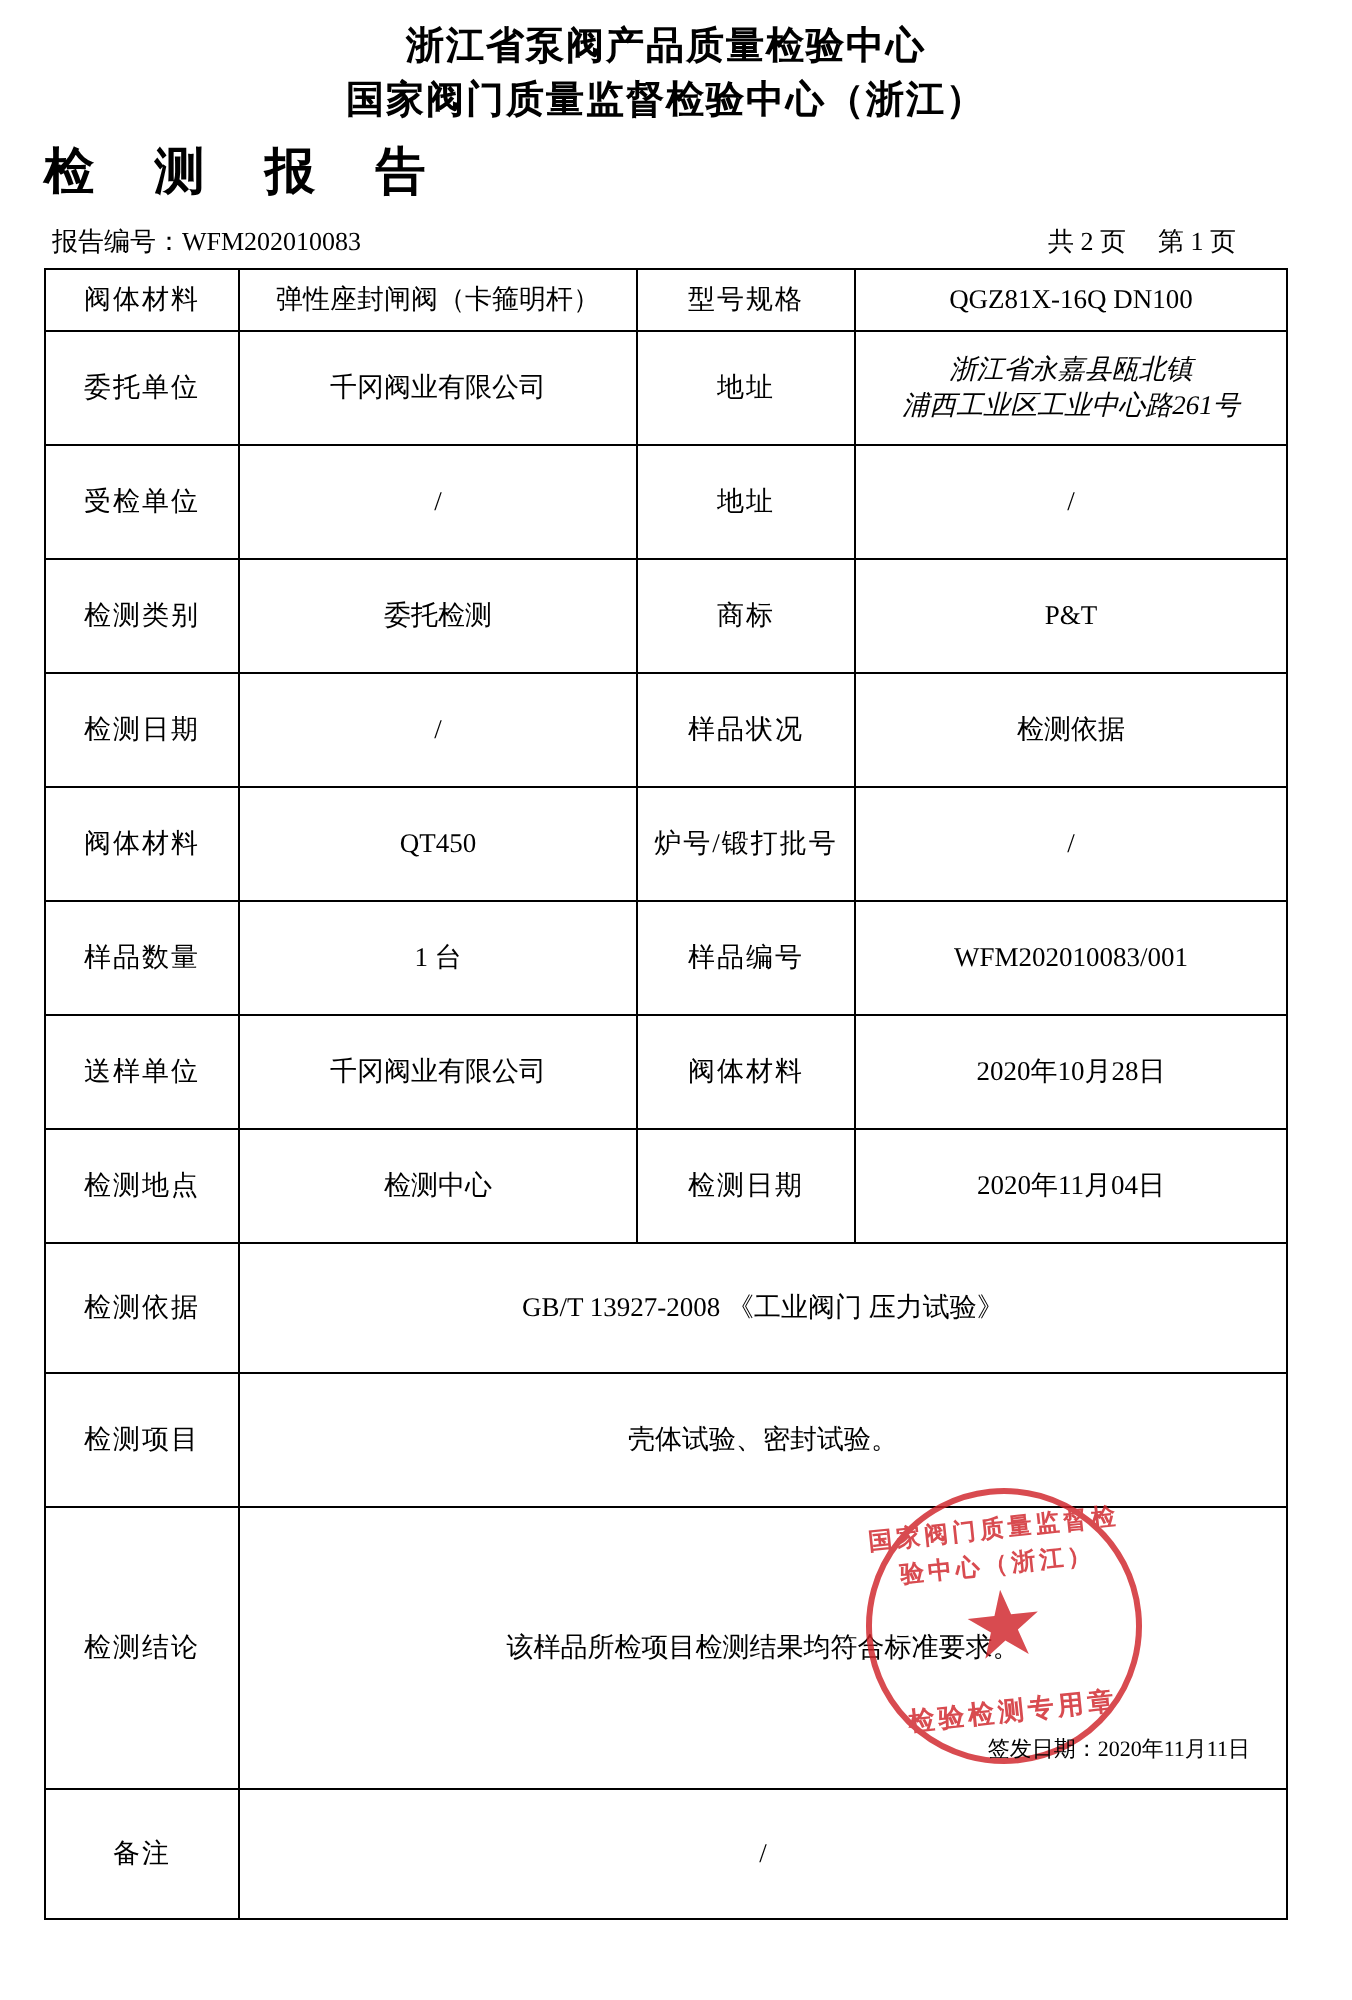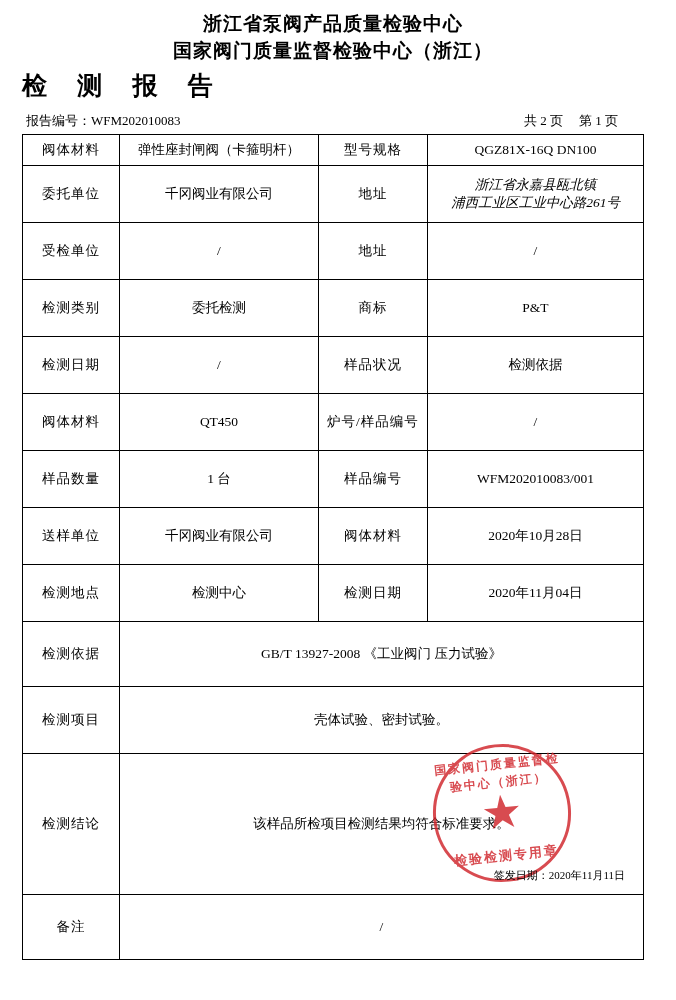--- a/index.html
+++ b/index.html
@@ -184,21 +184,21 @@
       </tr>
       <tr>
         <td class="label tall">检测日期</td>
         <td class="val1">/</td>
         <td class="label2">样品状况</td>
         <td class="val2">检测依据</td>
       </tr>
       <tr>
         <td class="label tall">阀体材料</td>
         <td class="val1">QT450</td>
-        <td class="label2">炉号/样品编号</td>
+        <td class="label2">炉号/锻打批号</td>
         <td class="val2">/</td>
       </tr>
       <tr>
         <td class="label tall">样品数量</td>
         <td class="val1">1 台</td>
         <td class="label2">样品编号</td>
         <td class="val2">WFM202010083/001</td>
       </tr>
       <tr>
         <td class="label tall">送样单位</td>

